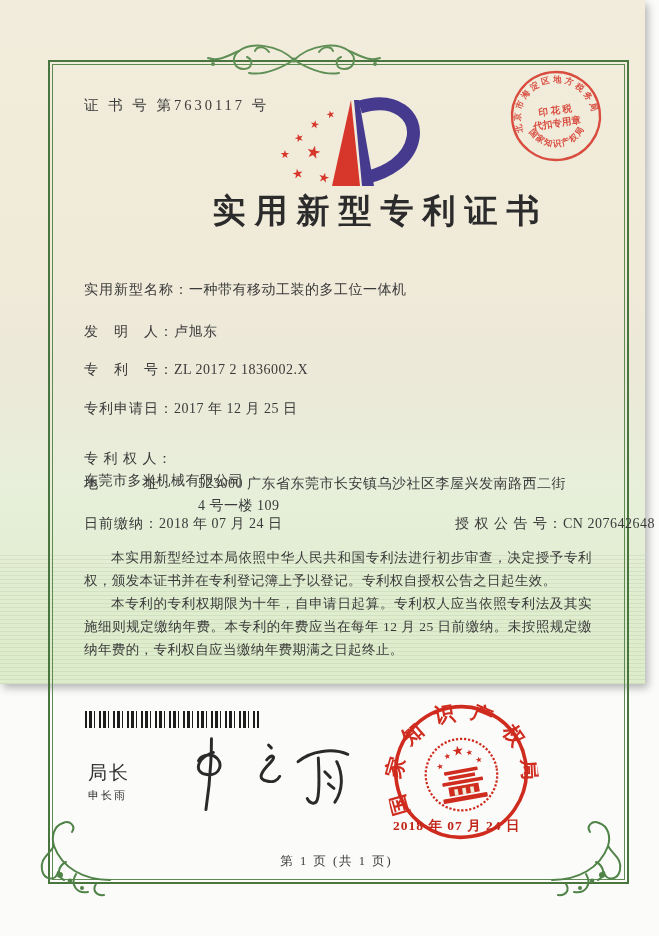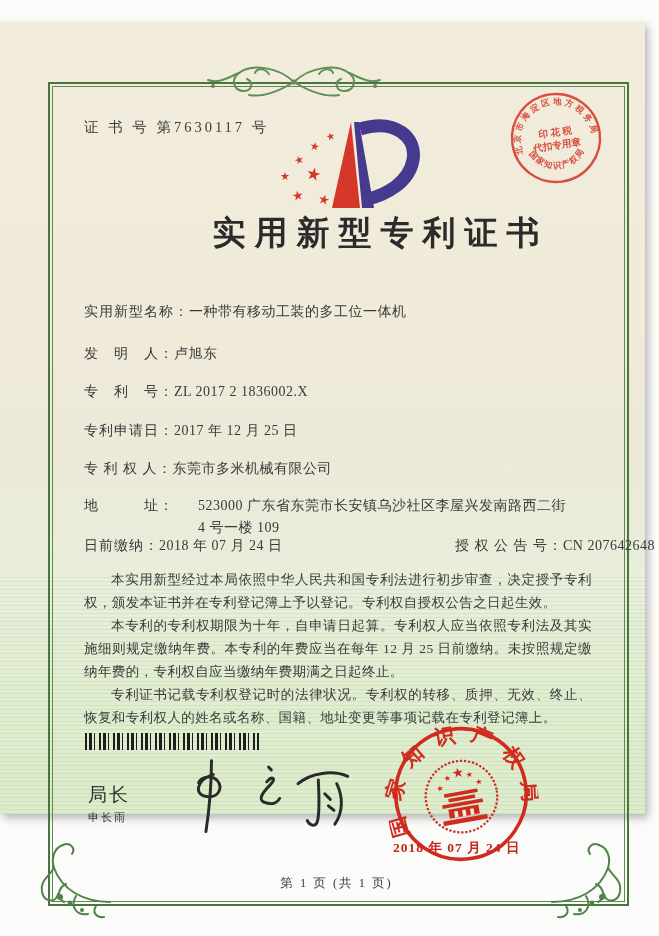--- a/index.html
+++ b/index.html
@@ -1,39 +1,39 @@
 <!DOCTYPE html>
 <html><head>
 <meta charset="utf-8">
 <style>
   html,body{margin:0;padding:0;background:#f7f7f5;}
   .page{position:relative;width:659px;height:936px;overflow:hidden;background:#fbfbfa;
         font-family:"Liberation Serif","DejaVu Serif",serif;color:#333;}
-  .paper{position:absolute;left:0;top:0;width:645px;height:792px;
+  .paper{position:absolute;left:0;top:0;width:645px;height:684px;
          background:linear-gradient(180deg,#f2ecdc 0%,#f0ead9 38%,#ece9d8 55%,#e7efda 72%,#e0edcf 88%,#ddeccb 100%);
-         box-shadow:3px 4px 8px rgba(0,0,0,.28);margin-top:22px;}
+         box-shadow:3px 4px 8px rgba(0,0,0,.28);}
   .guilloche{position:absolute;left:0;right:0;top:555px;bottom:0;
          background:repeating-linear-gradient(0deg,rgba(104,148,96,.13) 0 1px,transparent 1px 4px);}
   .border-outer{position:absolute;left:48px;top:60px;width:577px;height:820px;
          border:2px solid #49763f;}
   .border-inner{position:absolute;left:2px;top:2px;right:2px;bottom:2px;border:1px solid #5d8a51;}
   .top-ornament{position:absolute;left:205px;top:40px;width:178px;height:40px;}
   .corner-ornament{position:absolute;width:78px;height:80px;}
   .corner-left{left:36px;top:818px;}
   .corner-right{left:548px;top:818px;}
   .cert-no{position:absolute;left:84px;top:96px;font-size:14.5px;letter-spacing:3px;color:#3c3c3c;}
   .logo{position:absolute;left:256px;top:94px;width:170px;height:100px;}
   .stamp{position:absolute;left:508px;top:68px;width:96px;height:96px;opacity:.88;transform:rotate(-8deg);}
   .title{position:absolute;left:48px;top:189px;width:577px;margin:0;text-align:center;
          font-size:33px;font-weight:bold;letter-spacing:9px;color:#2b2b2b;padding-left:44px;}
   .field-row{position:absolute;left:84px;display:flex;font-size:14px;color:#3a3a3a;line-height:22px;}
   .field-label{white-space:pre;letter-spacing:1px;flex:none;}
   .field-value{letter-spacing:.5px;}
   .row-name{top:279px;}  .row-inventor{top:321px;}  .row-patno{top:359px;}
-  .row-appdate{top:398px;} .row-patentee{top:436px;}
+  .row-appdate{top:398px;} .row-patentee{top:448px;flex-direction:column;}
   .row-address{top:473px;gap:24px;} .row-address .field-value{max-width:368px;}
   .grant-left{position:absolute;left:84px;top:515px;font-size:14px;color:#3a3a3a;}
   .grant-right{position:absolute;left:455px;top:515px;font-size:14px;color:#3a3a3a;white-space:nowrap;}
   .grant-left .field-label,.grant-right .field-label{letter-spacing:1px;}
   .body-text{position:absolute;left:84px;top:546px;width:508px;}
   .body-text p{margin:0;text-indent:2em;font-size:13.5px;line-height:23px;
          text-align:justify;color:#3a3a3a;letter-spacing:.4px;}
   .barcode{position:absolute;left:85px;top:711px;width:174px;height:17px;
          background:repeating-linear-gradient(90deg,#1d1d1d 0 2px,transparent 2px 4px,#1d1d1d 4px 7px,transparent 7px 9px,#1d1d1d 9px 10px,transparent 10px 14px);}
   .sig-title{position:absolute;left:88px;top:760px;font-size:19px;color:#2f2f2f;letter-spacing:2px;
@@ -172,21 +172,20 @@
     <div class="grant-left">
       <span class="field-label">日前缴纳：</span><span class="field-value">2018 年 07 月 24 日</span>
     </div>
     <div class="grant-right">
       <span class="field-label">授 权 公 告 号：</span><span class="field-value">CN 207642648 U</span>
     </div>
 
     <div class="body-text">
       <p>本实用新型经过本局依照中华人民共和国专利法进行初步审查，决定授予专利权，颁发本证书并在专利登记簿上予以登记。专利权自授权公告之日起生效。</p>
       <p>本专利的专利权期限为十年，自申请日起算。专利权人应当依照专利法及其实施细则规定缴纳年费。本专利的年费应当在每年 12 月 25 日前缴纳。未按照规定缴纳年费的，专利权自应当缴纳年费期满之日起终止。</p>
-      <p>专利证书记载专利权登记时的法律状况。专利权的转移、质押、无效、终止、恢复和专利权人的姓名或名称、国籍、地址变更等事项记载在专利登记簿上。</p>
     </div>
 
     <div class="barcode"></div>
 
     <div class="sig-title">局长</div>
     <div class="sig-name">申长雨</div>
     <svg class="signature-svg" viewBox="0 0 190 90">
       <g stroke="#2a2a2a" stroke-width="3.2" fill="none" stroke-linecap="round">
         <path d="M34,20 C16,26 12,42 27,44 C42,46 46,30 35,24 C28,21 20,24 18,29"></path>
         <path d="M32,5 C32,32 29,62 26,82"></path>

